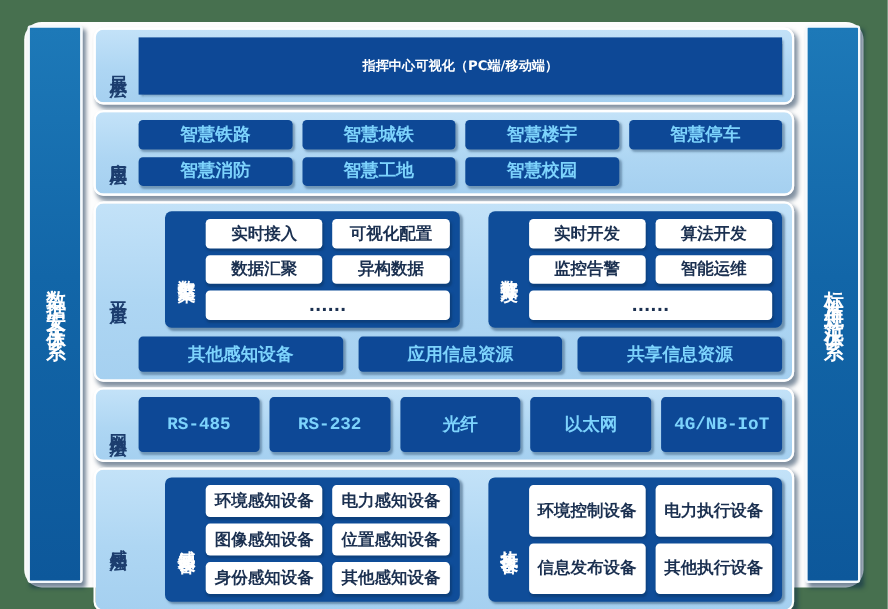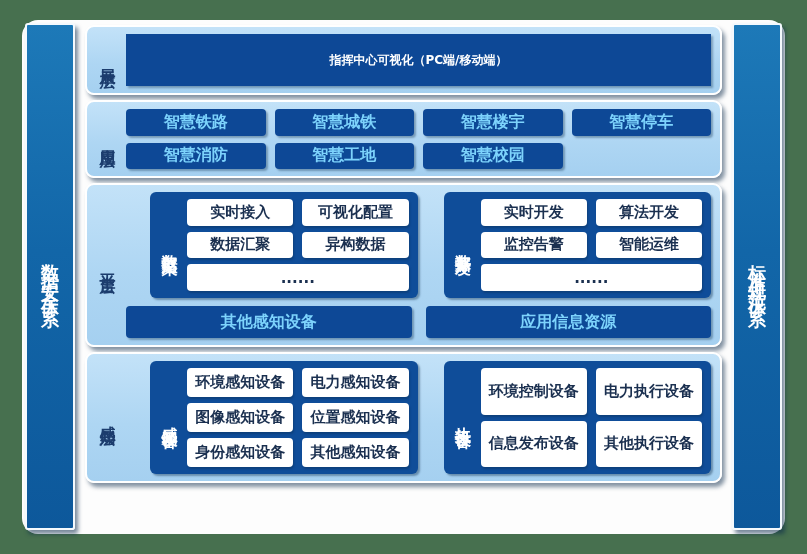--- a/index.html
+++ b/index.html
@@ -161,21 +161,36 @@
                 <div class="white-box">算法开发</div>
                 <div class="white-box">监控告警</div>
                 <div class="white-box">智能运维</div>
                 <div class="white-box span2">......</div>
               </div>
             </div>
           </div>
           <div class="resources-row">
             <div class="dark-btn">其他感知设备</div>
             <div class="dark-btn">应用信息资源</div>
+            <div class="dark-btn">共享信息资源</div>
           </div>
+        </div>
+      </div>
+    </div>
+    <div class="layer h-network">
+      <div class="layer-label">
+        <span>网络层</span>
+      </div>
+      <div class="layer-content">
+        <div class="btn-grid" style="grid-template-columns: repeat(5, 1fr);">
+          <div class="dark-btn">RS-485</div>
+          <div class="dark-btn">RS-232</div>
+          <div class="dark-btn">光纤</div>
+          <div class="dark-btn">以太网</div>
+          <div class="dark-btn">4G/NB-IoT</div>
         </div>
       </div>
     </div>
     <div class="layer h-perception">
       <div class="layer-label">
         <span>感知层</span>
       </div>
       <div class="layer-content">
         <div class="stack">
           <div class="groups-row">

